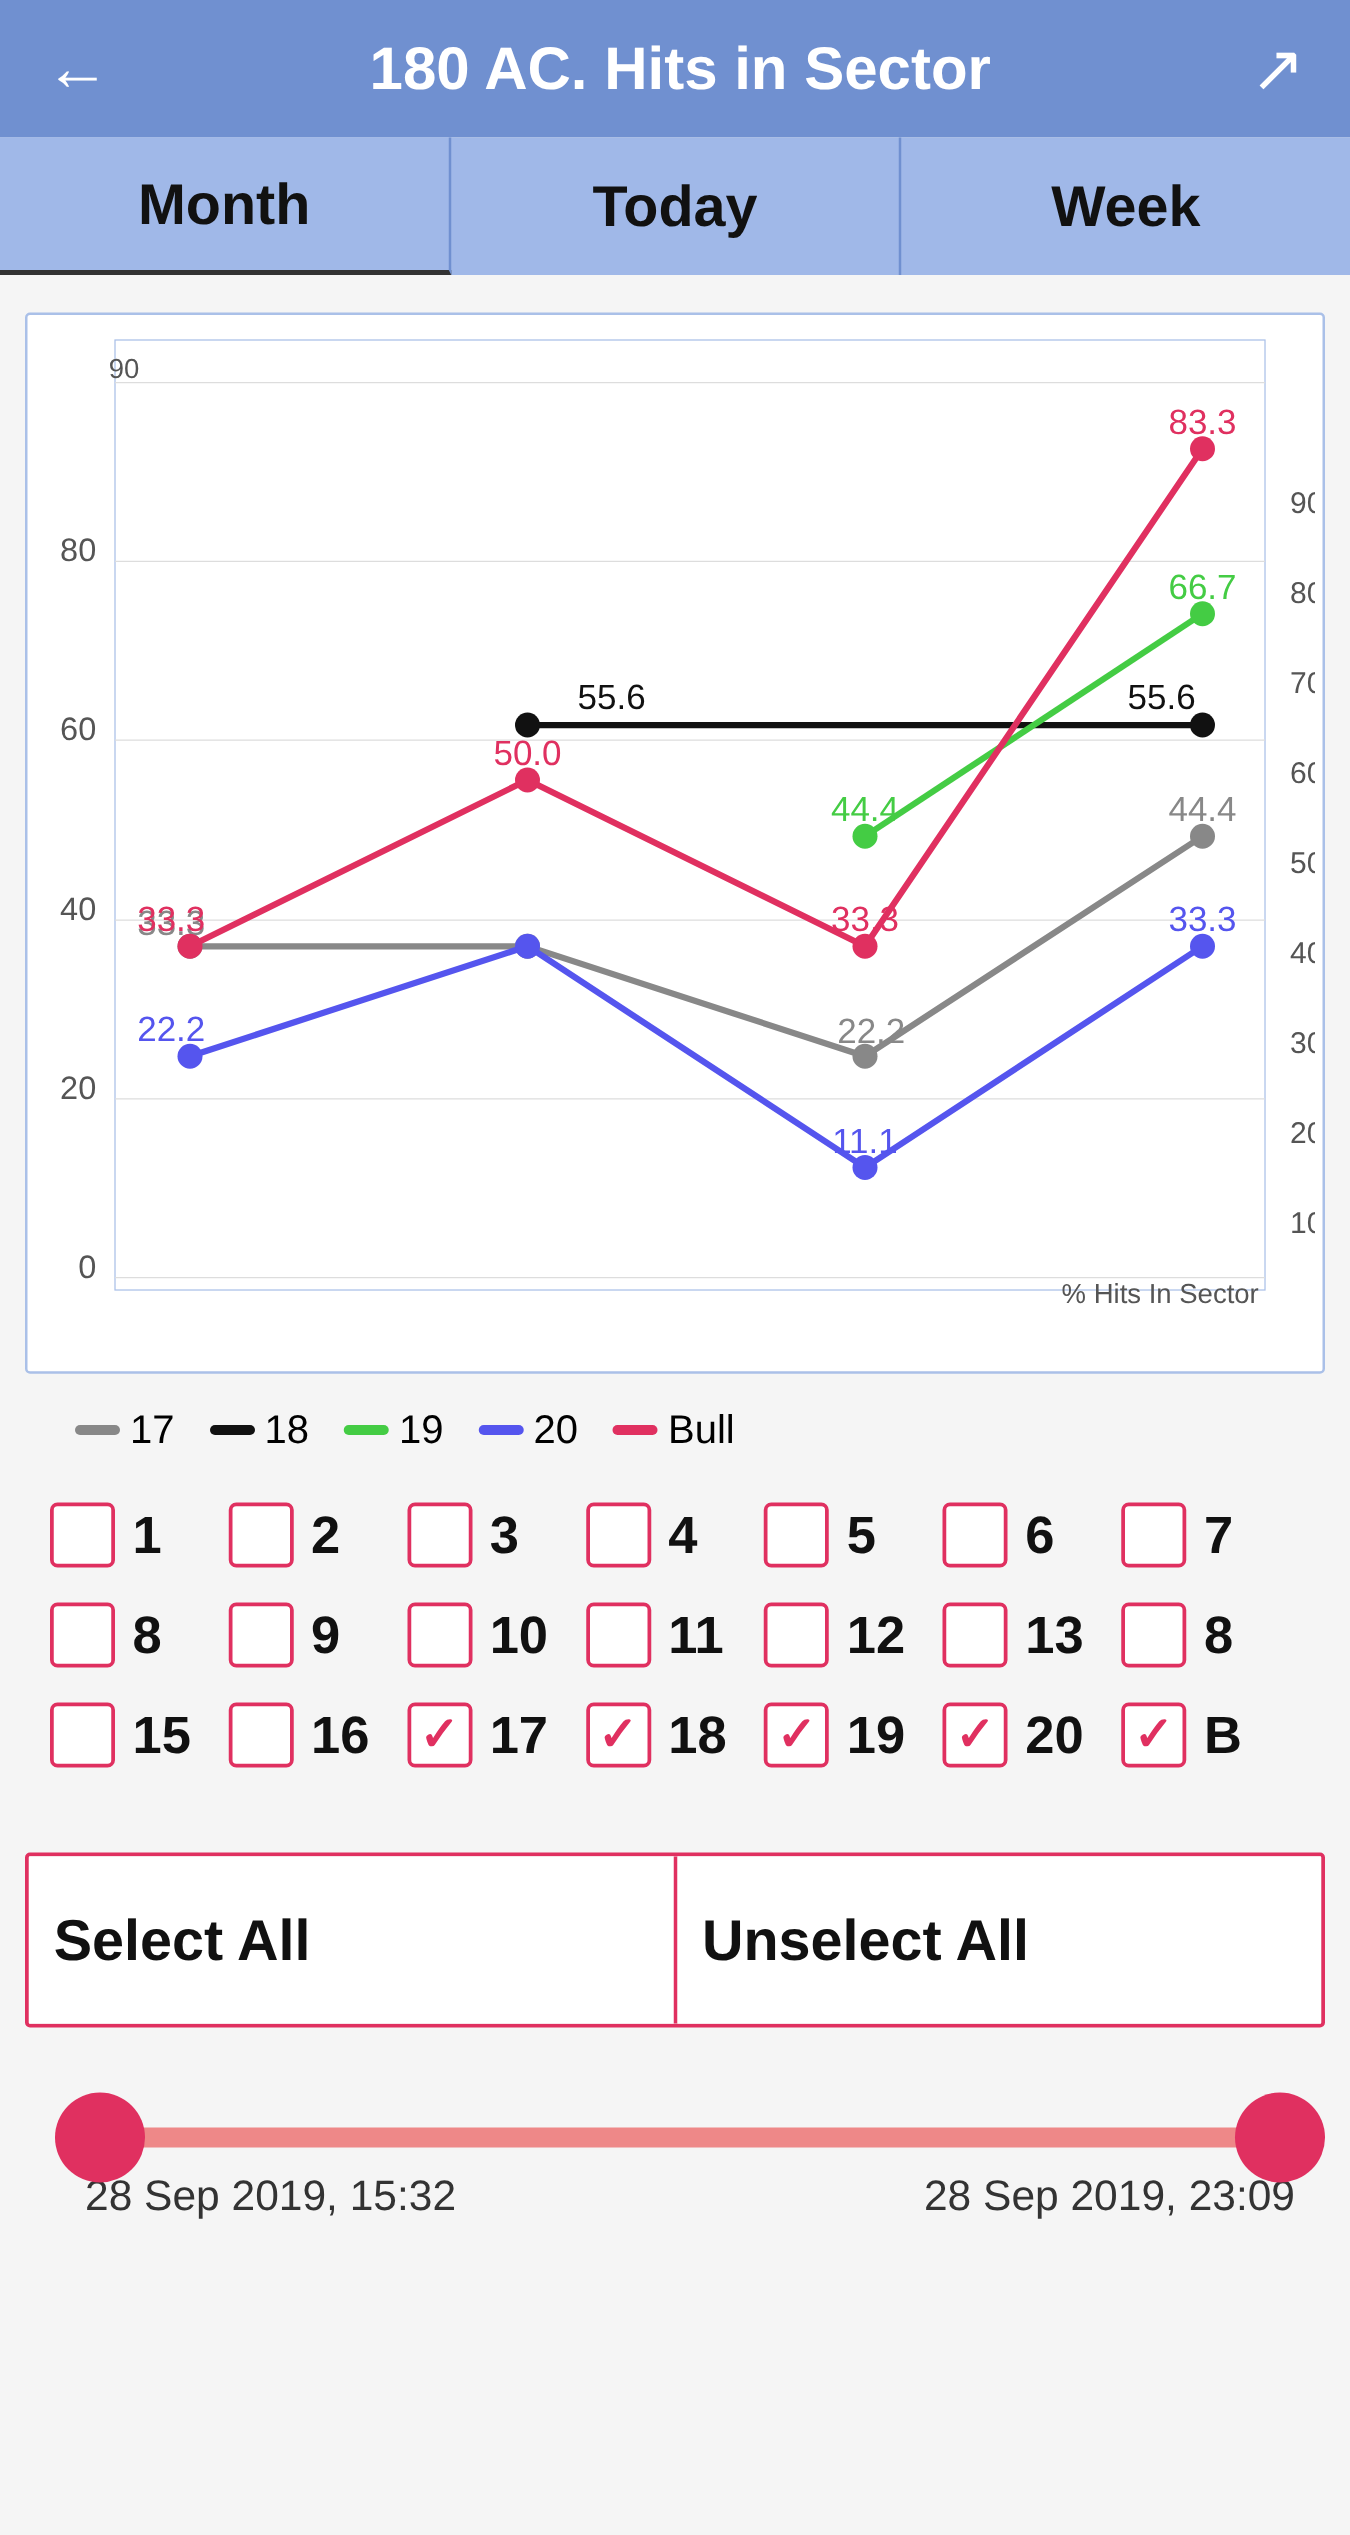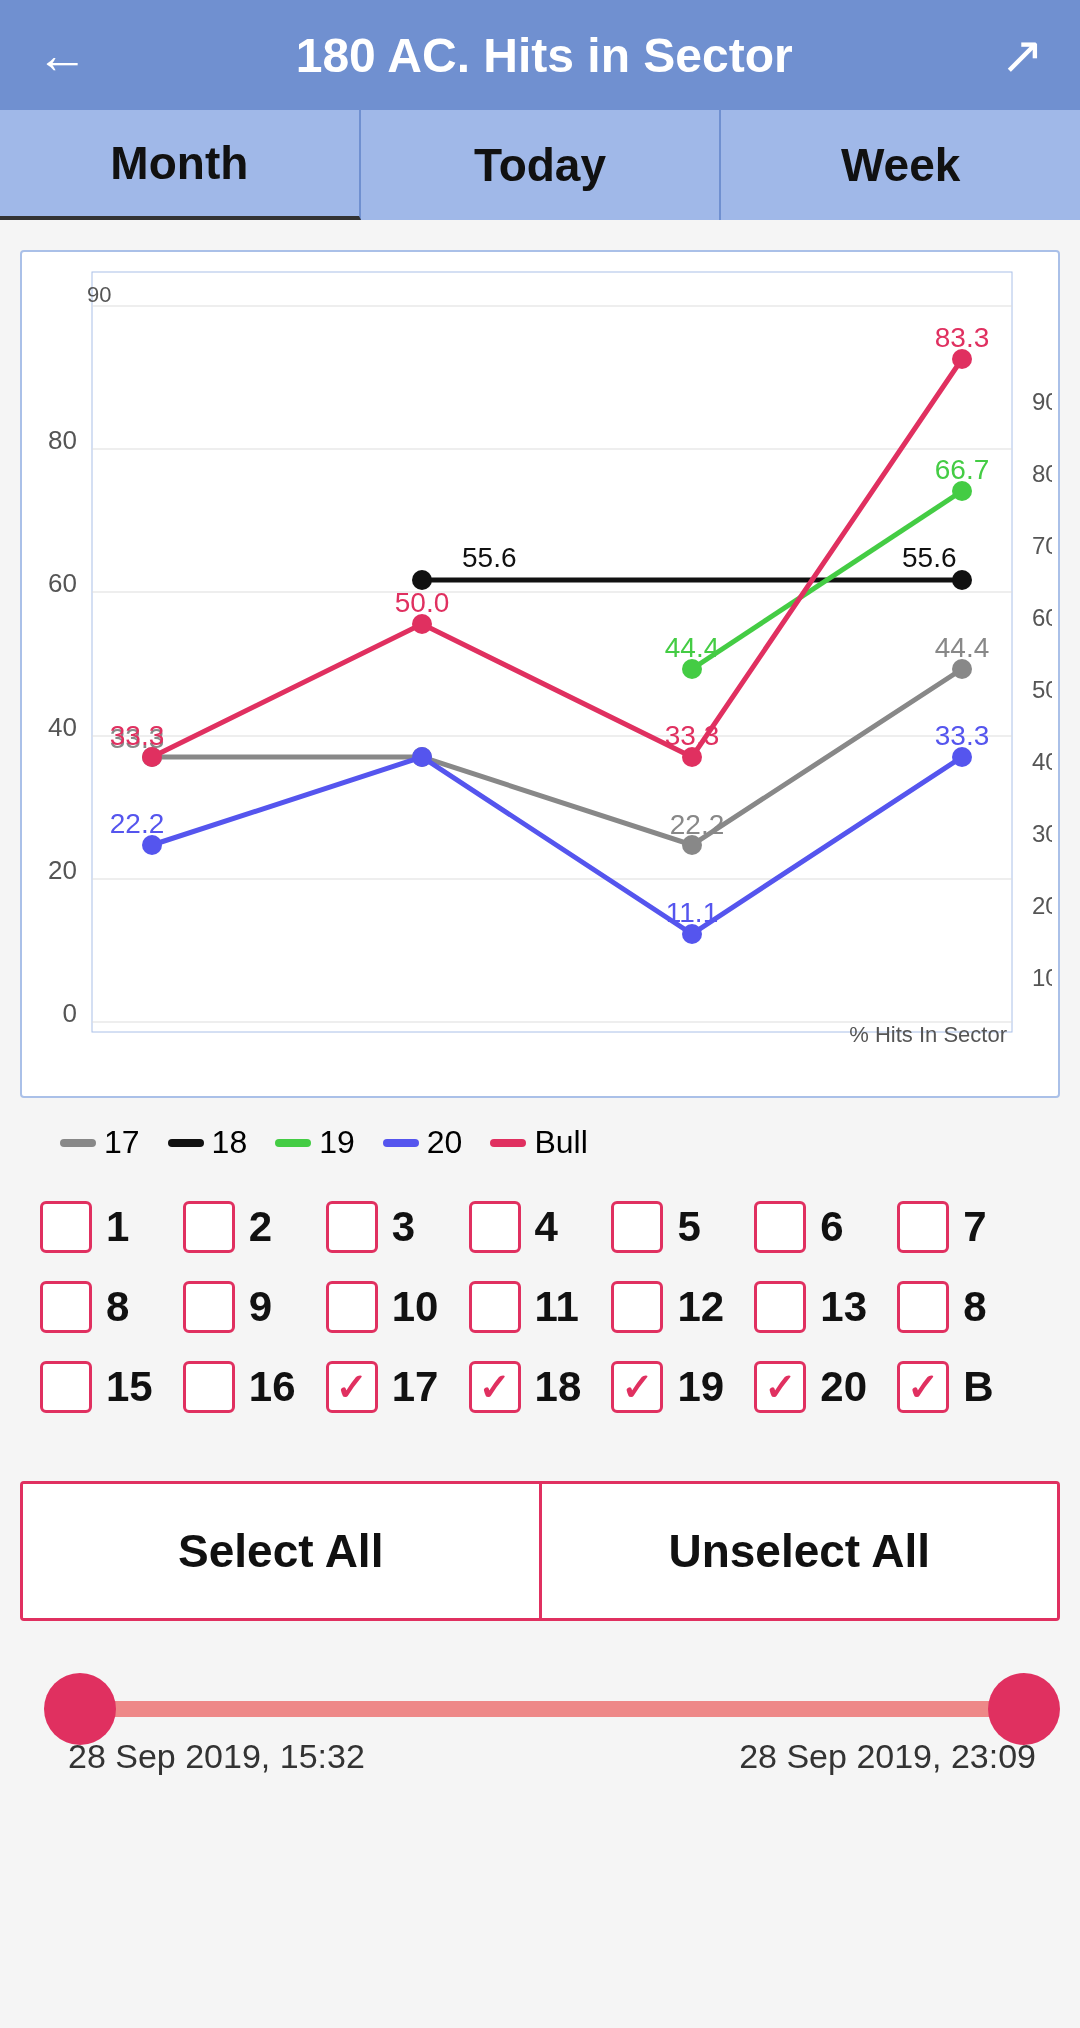--- a/index.html
+++ b/index.html
@@ -132,21 +132,21 @@
       margin: 10px 20px 30px 20px;
       border: 3px solid #e03060;
       border-radius: 4px;
       overflow: hidden;
     }
     .action-btn {
       flex: 1;
       padding: 40px 20px;
       font-size: 46px;
       font-weight: bold;
-      text-align: center;
+      text-align: left;
       cursor: pointer;
       background: white;
       color: #111;
     }
     .action-btn:first-child {
       border-right: 3px solid #e03060;
     }
 
     
     .slider-area {

